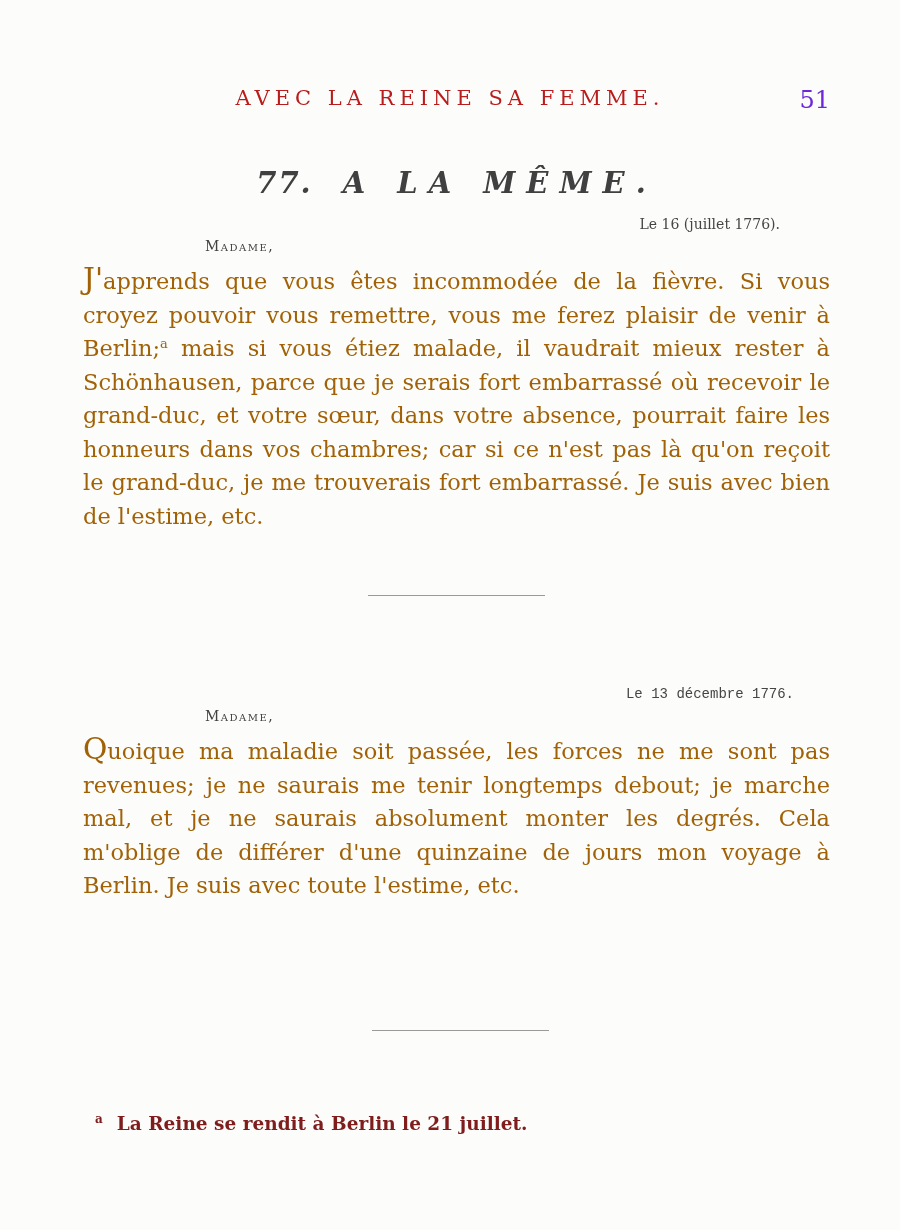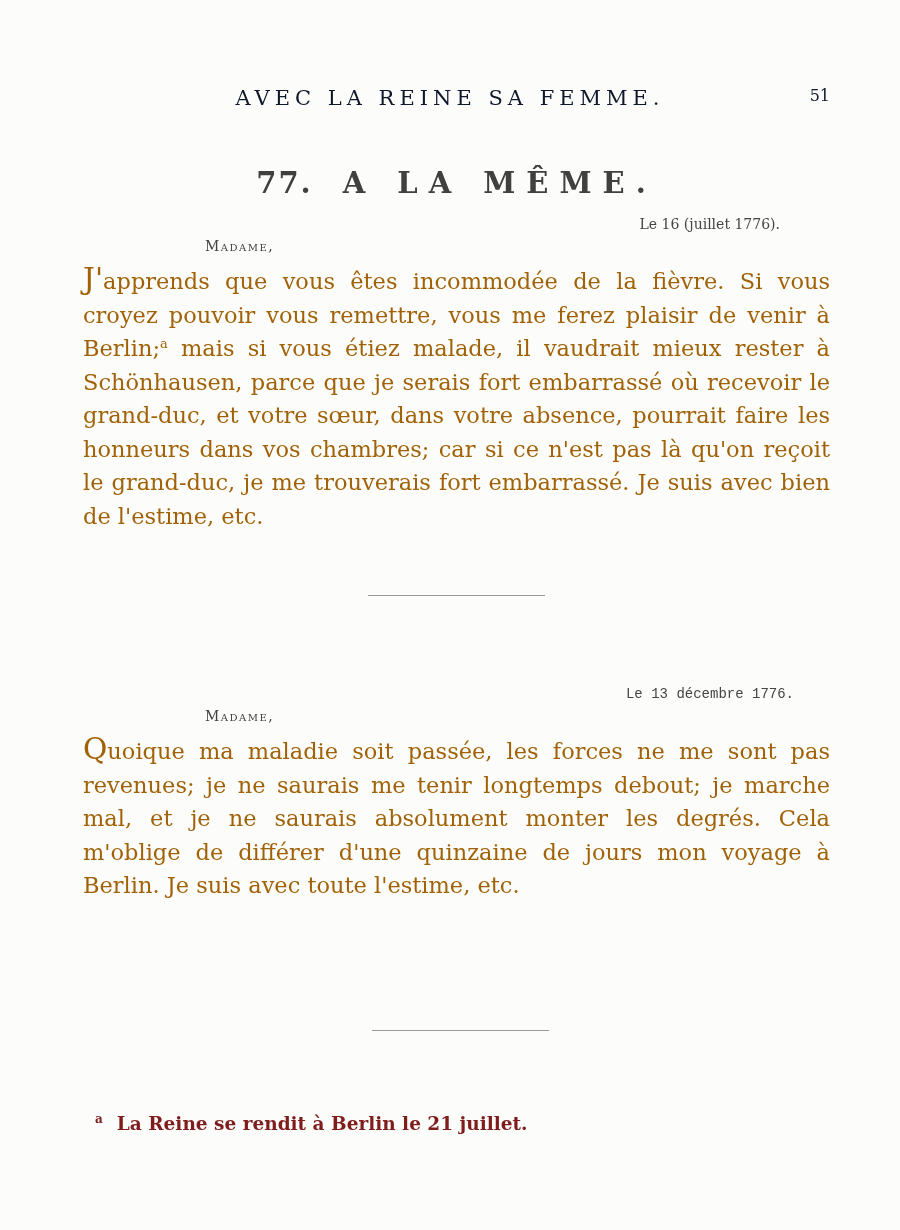--- a/index.html
+++ b/index.html
@@ -17,42 +17,43 @@
     overflow: hidden;
   }
   .running-head {
     position: absolute;
     top: 86px;
     left: 0;
     width: 100%;
     text-align: center;
     font-size: 21px;
     letter-spacing: 5px;
-    color: #0f172a;
+    color: #b91c1c;
   }
   .page-number {
     position: absolute;
     top: 86px;
     right: 70px;
-    font-size: 16px;
-    color: #0f172a;
+    font-size: 24px;
+    color: #6d28d9;
   }
   .letter {
     position: absolute;
     left: 83px;
     width: 747px;
   }
   .letter-77 { top: 166px; }
   .letter-78 { top: 686px; }
   .letter-heading {
     text-align: center;
     font-size: 29px;
     color: #404040;
     margin: 0 0 16px 0;
     white-space: nowrap;
+    font-style: italic;
   }
   .letter-number {
     letter-spacing: 2px;
     margin-right: 30px;
   }
   .letter-title {
     letter-spacing: 11px;
   }
   .dateline {
     text-align: right;

